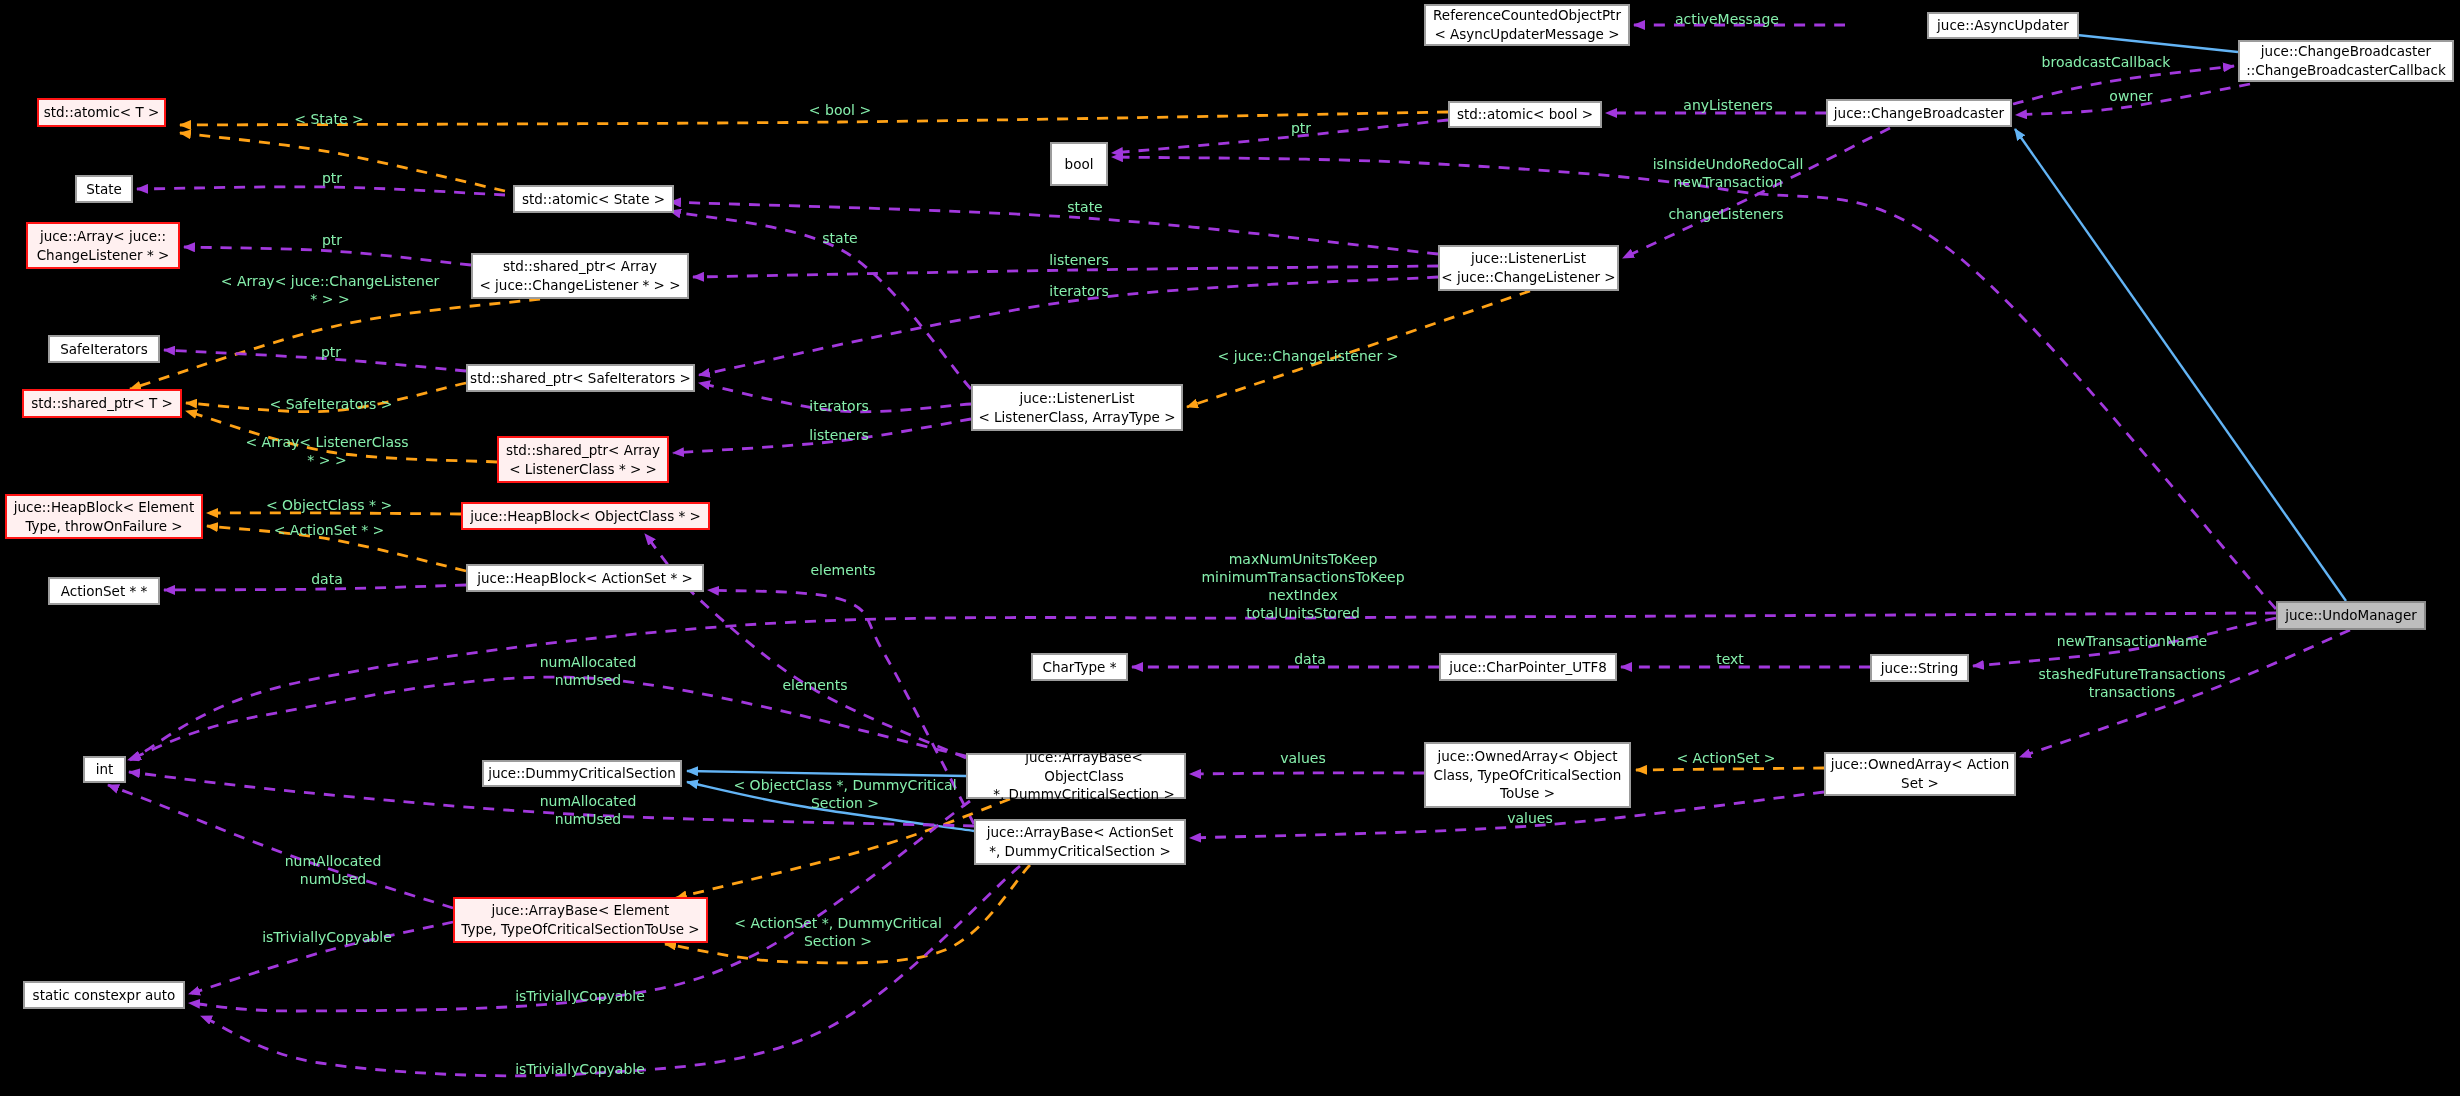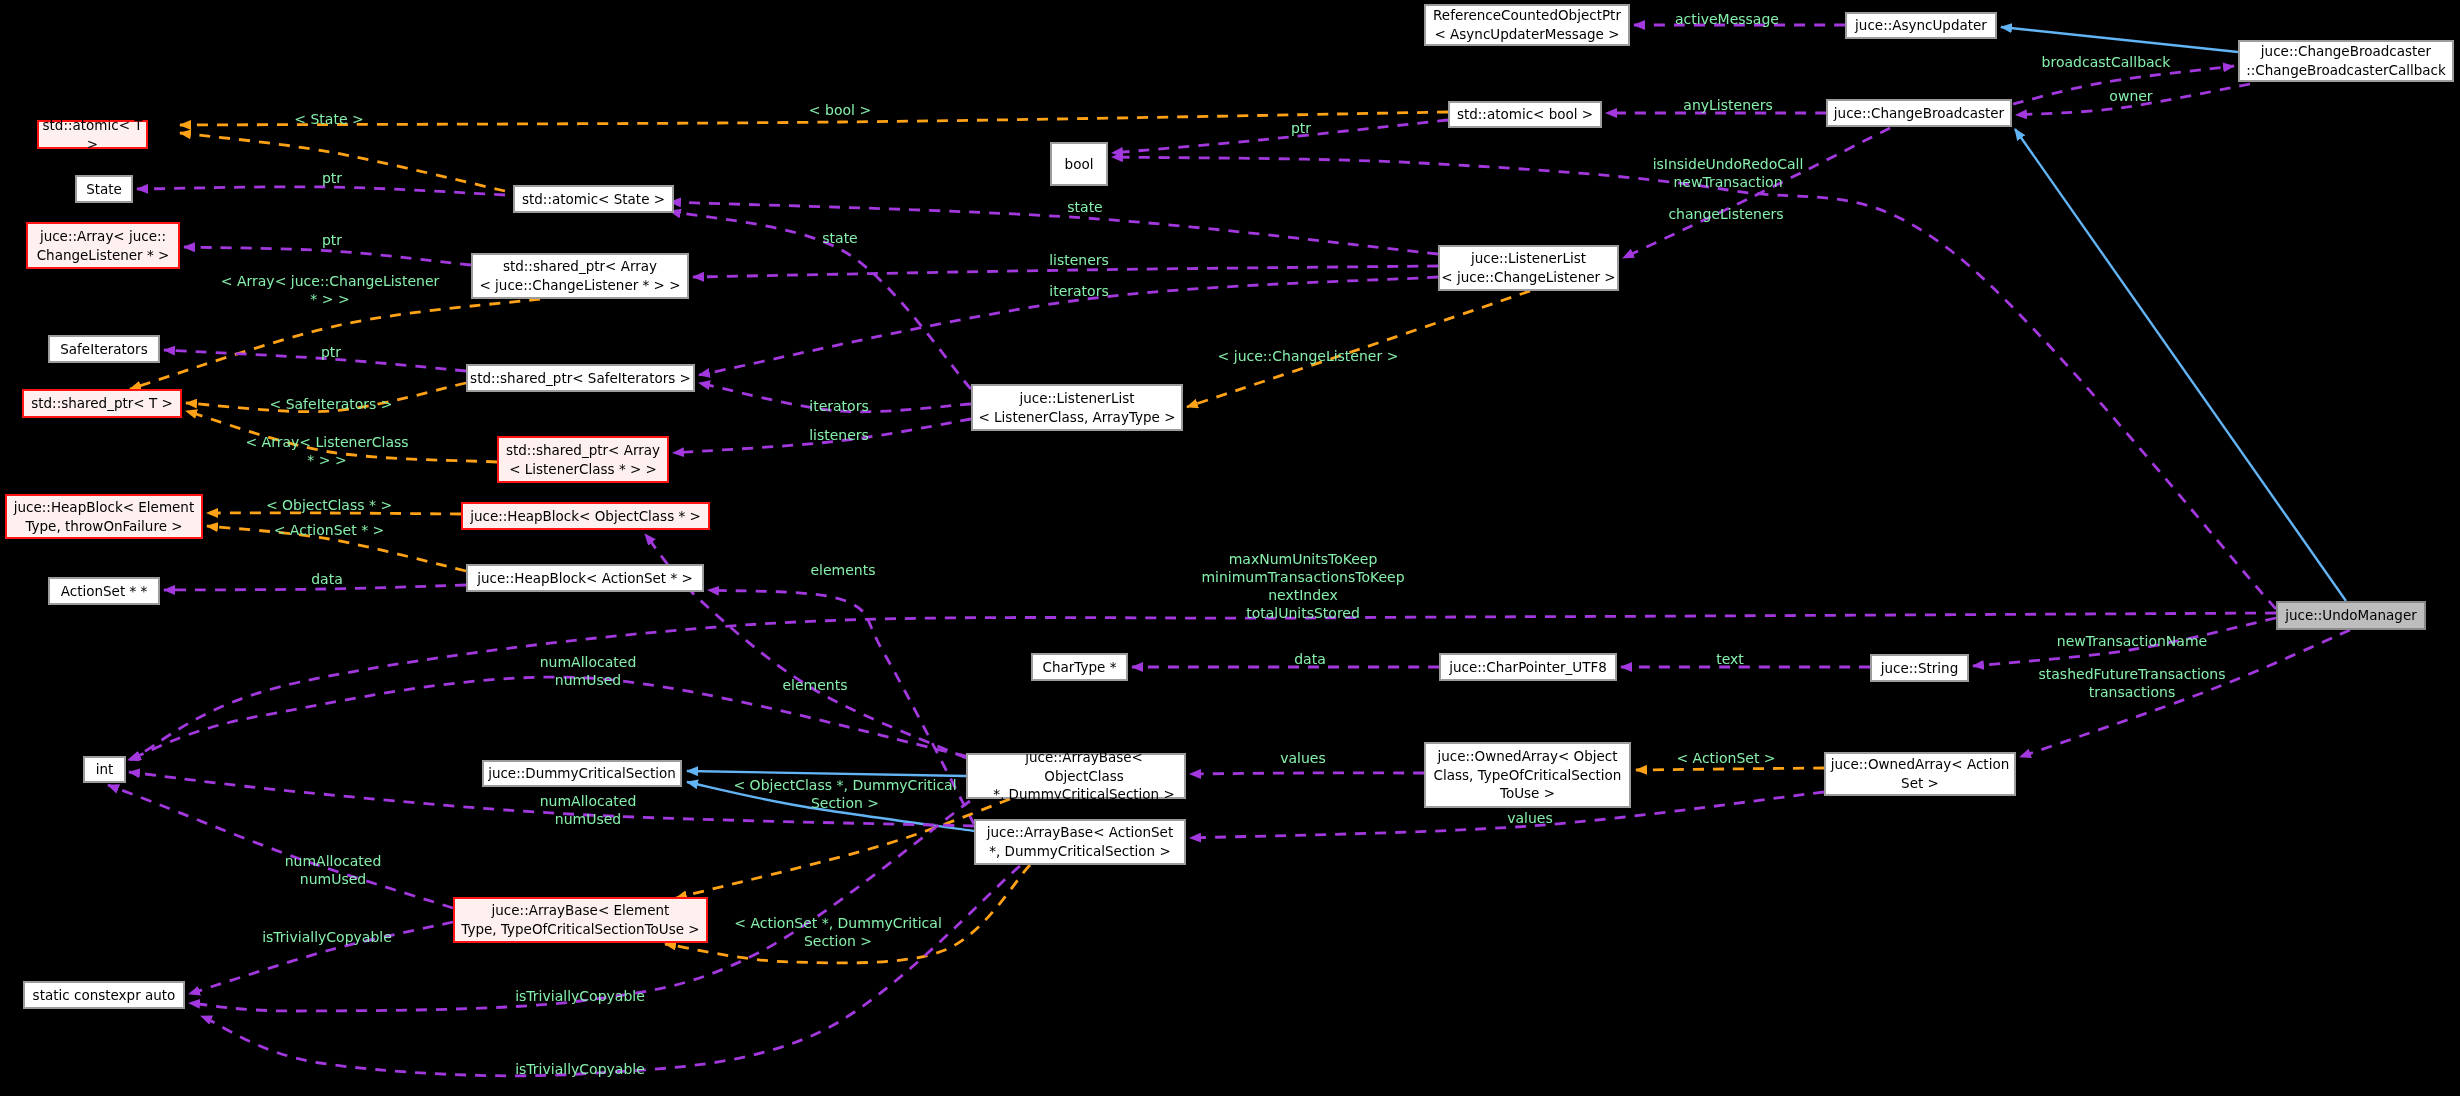--- a/index.html
+++ b/index.html
@@ -76,26 +76,26 @@
         <path d="M974,826 C909.6666666666666,824.1666666666666 700.3333333333334,820.6666666666666 588,815 C475.6666666666667,809.3333333333334 376.5,799.1666666666666 300,792 C223.5,784.8333333333334 157.5,775.3333333333334 129,772" fill="none" stroke="#a238dd" stroke-width="2.8" stroke-dasharray="11,9" marker-end="url(#arr-use)"></path>
         <path d="M453,908 C427.5,899.8333333333334 350.5,876.8333333333334 300,859 C249.5,841.1666666666666 182,813.3333333333334 150,801 C118,788.6666666666666 115,787.6666666666666 108,785" fill="none" stroke="#a238dd" stroke-width="2.8" stroke-dasharray="11,9" marker-end="url(#arr-use)"></path>
         <path d="M453,922 C432.5,926.6666666666666 374,938 330,950 C286,962 212.5,986.6666666666666 189,994" fill="none" stroke="#a238dd" stroke-width="2.8" stroke-dasharray="11,9" marker-end="url(#arr-use)"></path>
         <path d="M970,801 C935,826.1666666666666 825,918.6666666666666 760,952 C695,985.3333333333334 656.6666666666666,991.1666666666666 580,1001 C503.3333333333333,1010.8333333333334 365.1666666666667,1010.6666666666666 300,1011 C234.83333333333331,1011.3333333333334 207.5,1004.3333333333334 189,1003" fill="none" stroke="#a238dd" stroke-width="2.8" stroke-dasharray="11,9" marker-end="url(#arr-use)"></path>
         <path d="M1020,866 C986.6666666666666,893.6666666666666 893.3333333333334,997.3333333333334 820,1032 C746.6666666666666,1066.6666666666667 663.3333333333334,1068.8333333333333 580,1074 C496.6666666666667,1079.1666666666667 383.1666666666667,1072.6666666666667 320,1063 C256.8333333333333,1053.3333333333333 220.83333333333334,1023.8333333333334 201,1016" fill="none" stroke="#a238dd" stroke-width="2.8" stroke-dasharray="11,9" marker-end="url(#arr-use)"></path>
       </g>
   </svg>
   <div id="node-layer">
       <div class="node" style="left: 1424px; top: 4px; width: 206px; height: 42px;">ReferenceCountedObjectPtr
 &lt; AsyncUpdaterMessage &gt;</div>
-      <div class="node" style="left: 1845px; top: 12px; width: 152px; height: 27px;">juce::AsyncUpdater</div>
+      <div class="node" style="left: 1927px; top: 12px; width: 152px; height: 27px;">juce::AsyncUpdater</div>
       <div class="node" style="left: 2238px; top: 40px; width: 216px; height: 42px;">juce::ChangeBroadcaster
 ::ChangeBroadcasterCallback</div>
       <div class="node" style="left: 1448px; top: 101px; width: 154px; height: 27px;">std::atomic&lt; bool &gt;</div>
       <div class="node" style="left: 1826px; top: 99px; width: 186px; height: 28px;">juce::ChangeBroadcaster</div>
-      <div class="node red" style="left: 37px; top: 120px; width: 111px; height: 29px;">std::atomic&lt; T &gt;</div>
+      <div class="node red" style="left: 37px; top: 98px; width: 129px; height: 29px;">std::atomic&lt; T &gt;</div>
       <div class="node" style="left: 75px; top: 175px; width: 58px; height: 28px;">State</div>
       <div class="node" style="left: 505px; top: 185px; width: 161px; height: 28px; margin-left: 8px;">std::atomic&lt; State &gt;</div>
       <div class="node red" style="left: 26px; top: 222px; width: 154px; height: 47px;">juce::Array&lt; juce::
 ChangeListener * &gt;</div>
       <div class="node" style="left: 471px; top: 253px; width: 218px; height: 46px;">std::shared_ptr&lt; Array
 &lt; juce::ChangeListener * &gt; &gt;</div>
       <div class="node" style="left: 1050px; top: 142px; width: 58px; height: 44px;">bool</div>
       <div class="node" style="left: 1438px; top: 245px; width: 181px; height: 46px;">juce::ListenerList
 &lt; juce::ChangeListener &gt;</div>
       <div class="node" style="left: 48px; top: 335px; width: 112px; height: 28px;">SafeIterators</div>

